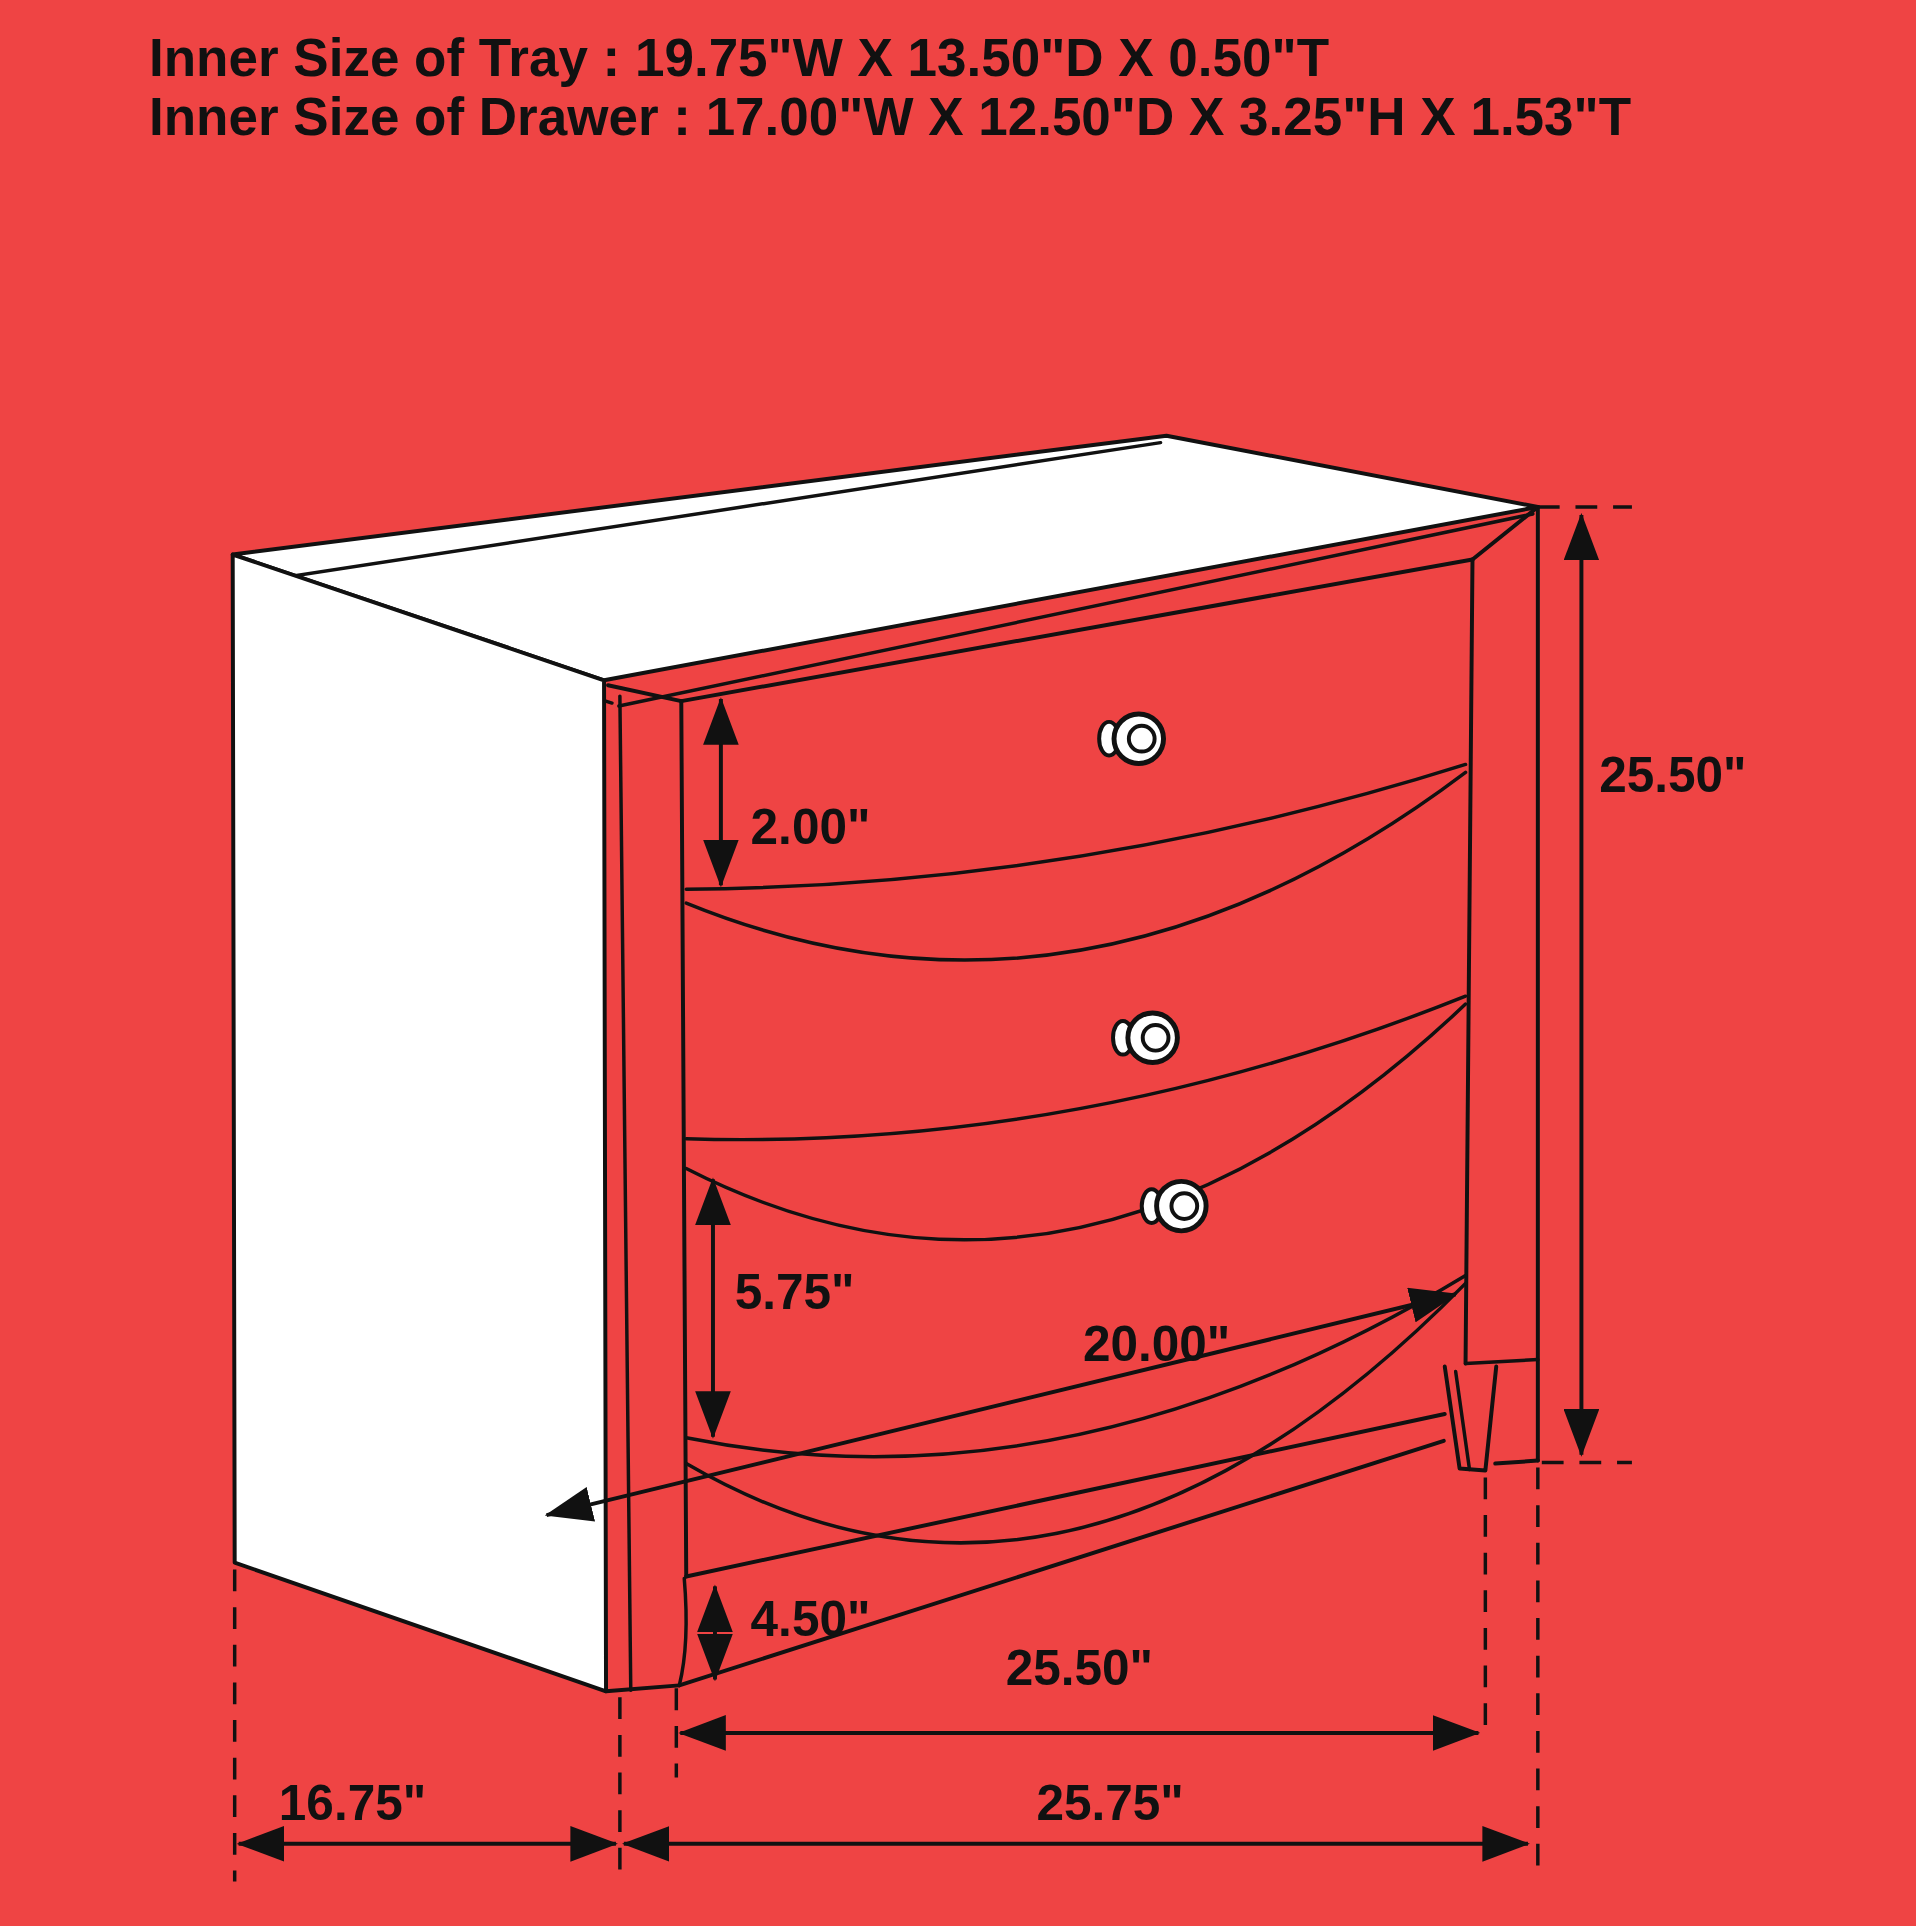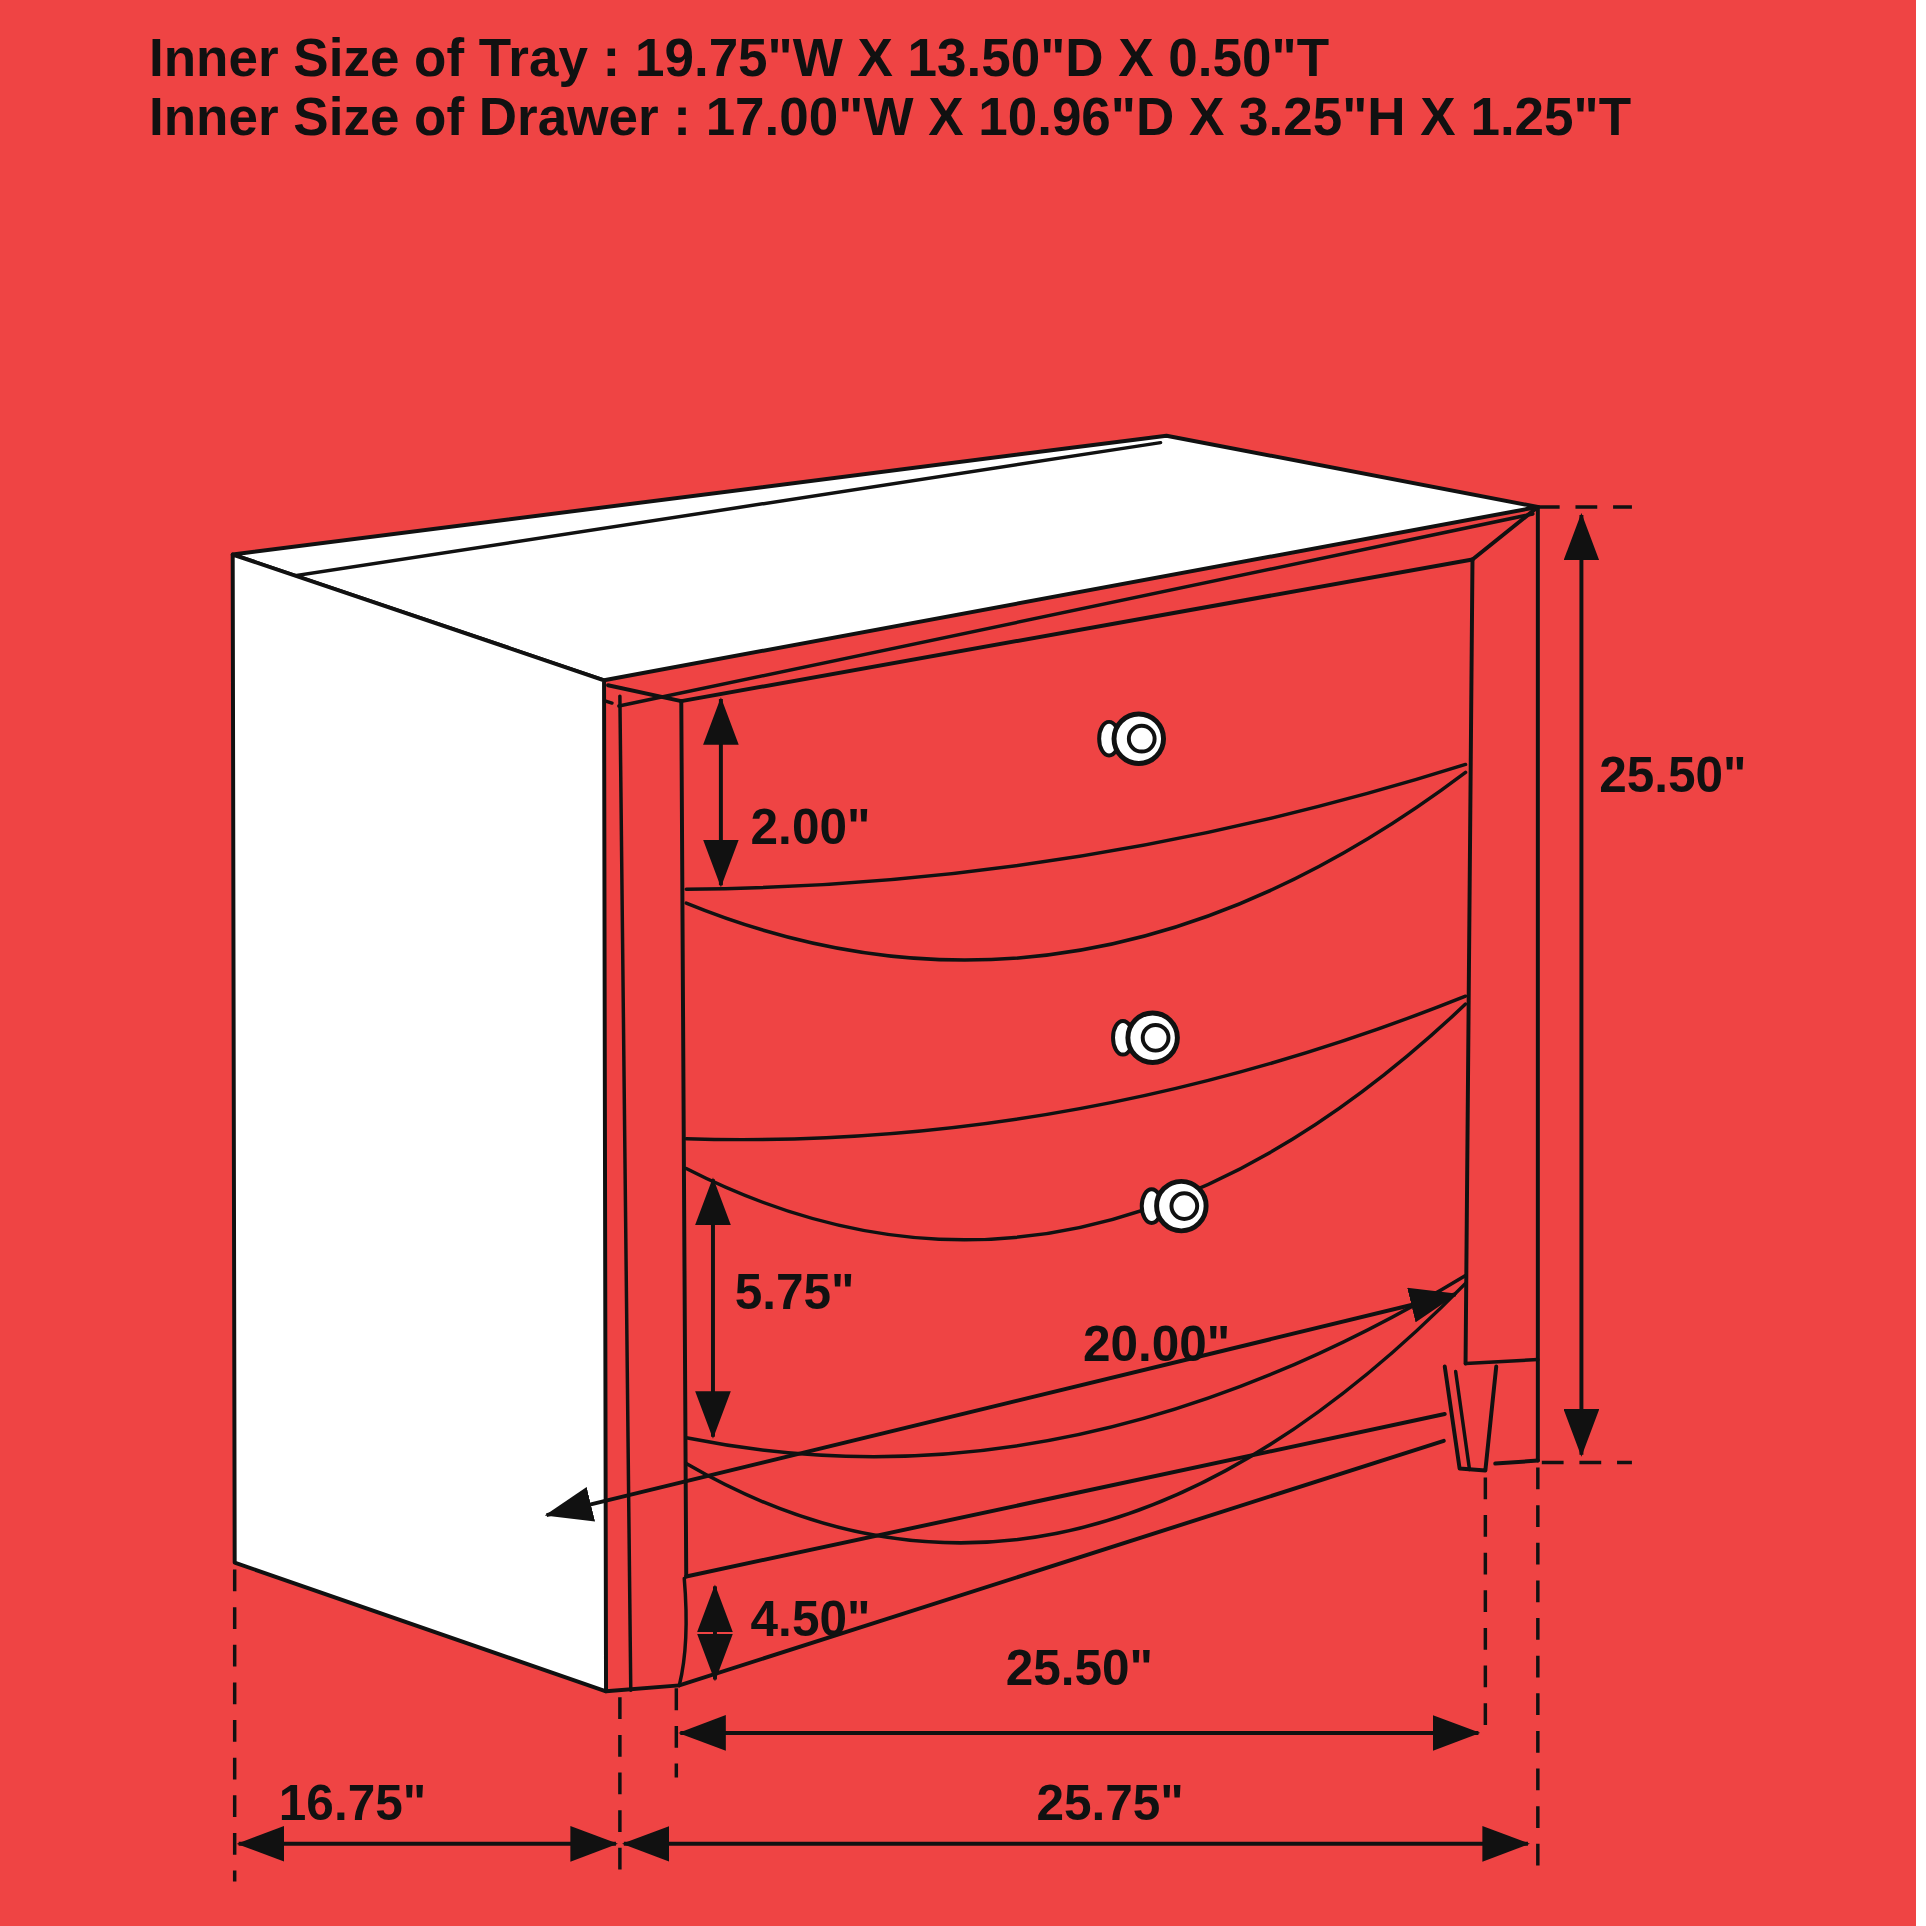--- a/index.html
+++ b/index.html
@@ -31,21 +31,21 @@
   .knob-inner{fill:#ffffff;stroke:#111111;stroke-width:4;}
   .knob-tab{fill:#ffffff;stroke:#111111;stroke-width:4;}
 </style>
 </head>
 <body>
 
 <div class="page">
 
   <div class="header">
     <div>Inner Size of Tray : 19.75"W X 13.50"D X 0.50"T</div>
-    <div>Inner Size of Drawer : 17.00"W X 10.96"D X 3.25"H X 1.25"T</div>
+    <div>Inner Size of Drawer : 17.00"W X 12.50"D X 3.25"H X 1.53"T</div>
   </div>
 
   <svg width="1927" height="1927" viewBox="0 0 1946 1946">
     <defs>
       <marker id="arrowhead" viewBox="0 0 12 9" refX="11.5" refY="4.5" markerWidth="12" markerHeight="9" orient="auto-start-reverse">
         <path d="M0,0 L12,4.5 L0,9 Z" fill="#111111"></path>
       </marker>
     </defs>
 
     <g>

